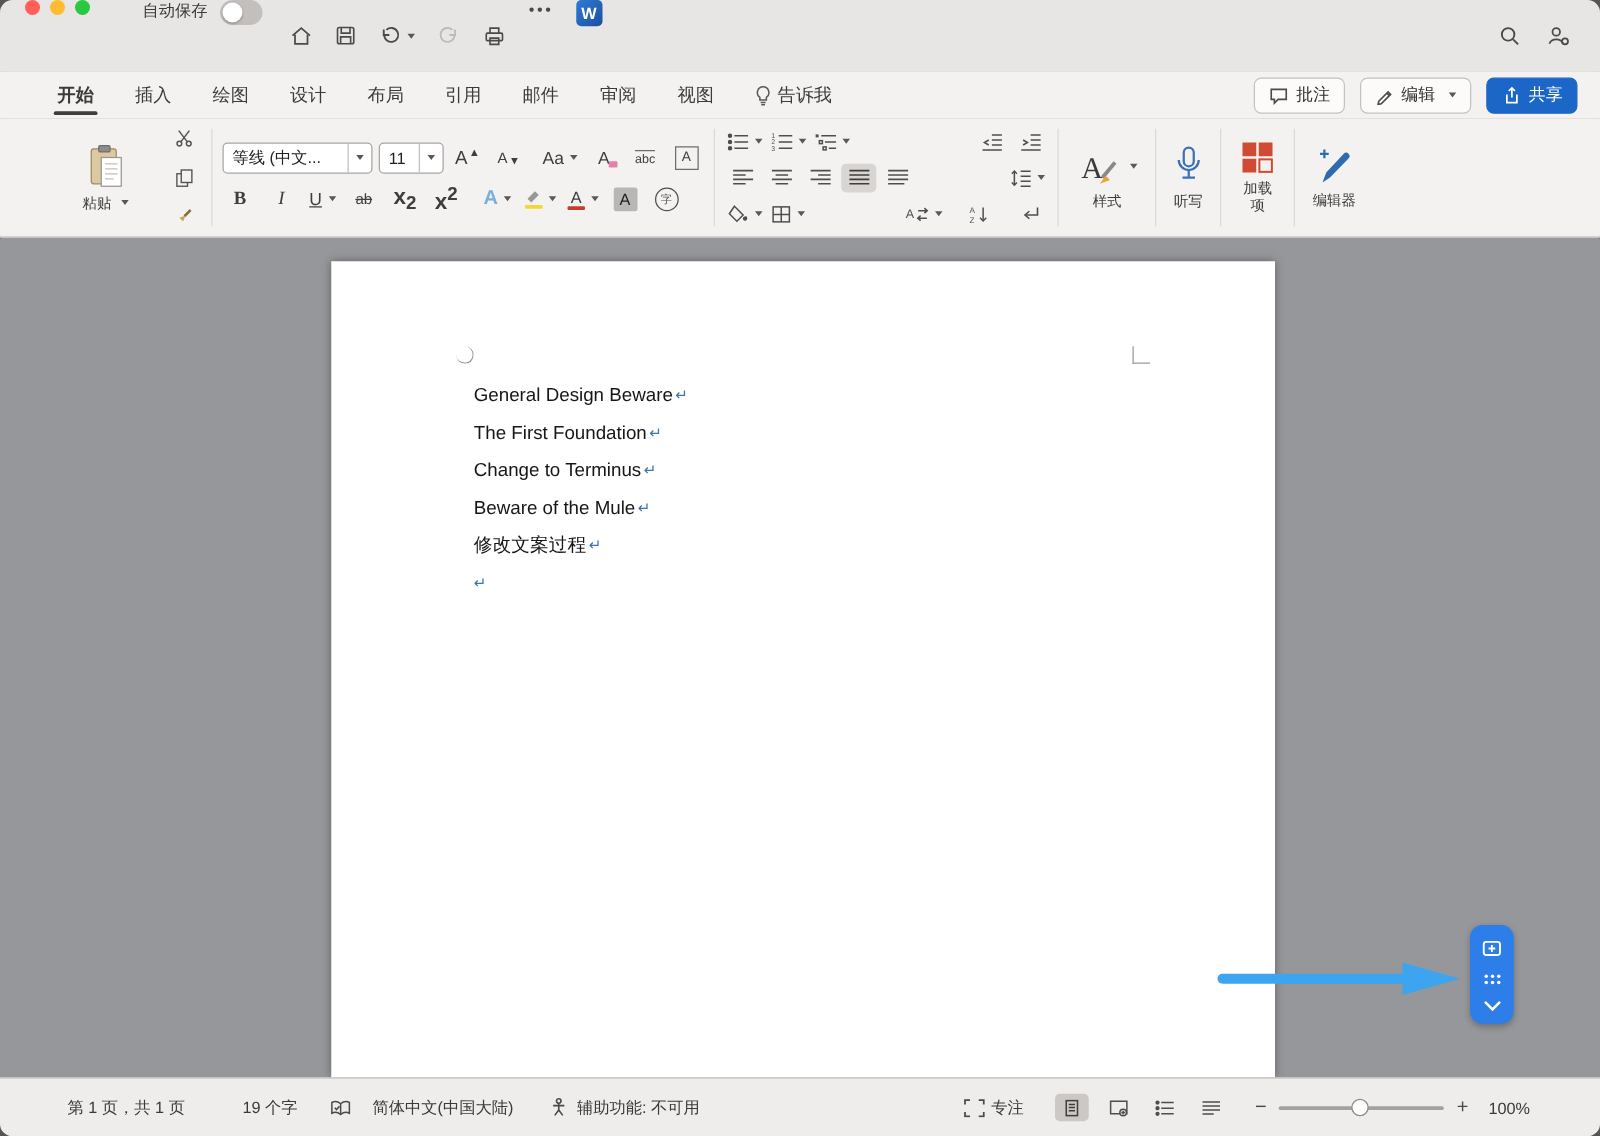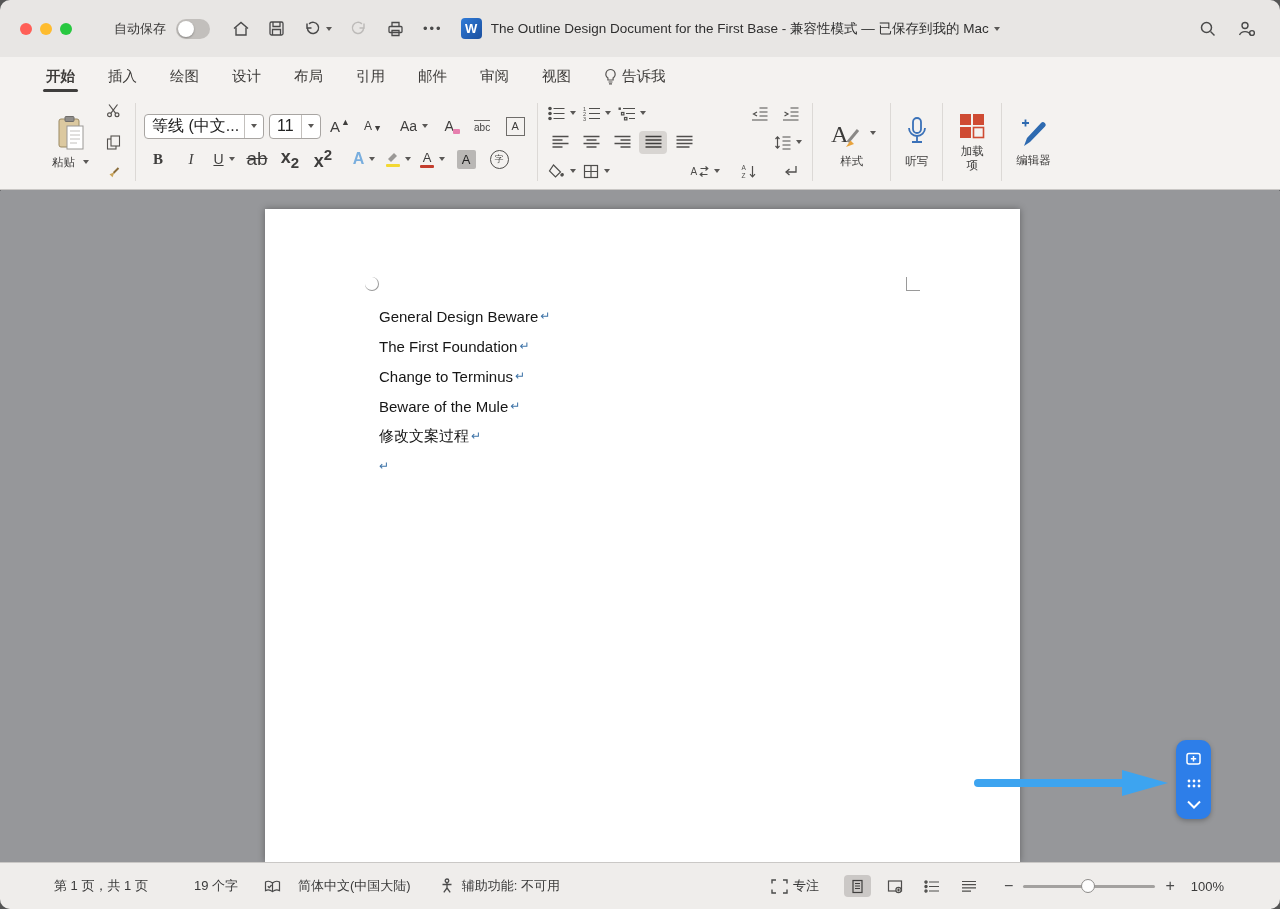--- a/index.html
+++ b/index.html
@@ -1,21 +1,21 @@
 <!DOCTYPE html>
 <html><head>
 <meta charset="utf-8">
 <style>
   html,body{margin:0;padding:0;background:#555;}
   .window{position:relative;width:1280px;height:909px;border-radius:10px;overflow:hidden;
     background:#96979a;font-family:"Liberation Sans",sans-serif;
     box-shadow:inset 0 0 0 1px rgba(0,0,0,.28);}
   
   .titlebar{position:absolute;top:0;left:0;right:0;height:57px;background:#e8e6e4;
-    display:flex;align-items:center;}
+    display:flex;}
   .tl{width:12px;height:12px;border-radius:50%;margin-right:8px;}
   .tl.red{background:#ff5f57;} .tl.yel{background:#febc2e;} .tl.grn{background:#28c840;}
   .tlights{display:flex;margin-left:20px;margin-right:34px;}
   .autosave{font-size:13px;color:#3c3b3a;margin-right:10px;}
   .toggle{width:34px;height:20px;border-radius:10px;background:#c2bfbc;position:relative;margin-right:22px;}
   .toggle .knob{position:absolute;left:2px;top:2px;width:16px;height:16px;border-radius:50%;background:#fff;
     box-shadow:0 1px 2px rgba(0,0,0,.3);}
   .tb-ic{display:inline-flex;align-items:center;justify-content:center;margin-right:18px;}
   .ellipsis{font-size:13px;letter-spacing:2px;color:#4a4a4a;margin-right:18px;}
   .wlogo{width:21px;height:21px;border-radius:4px;background:linear-gradient(135deg,#2f7bd8,#1b4f9e);
@@ -35,33 +35,33 @@
   .btn{height:27px;border:1px solid #c4c1bf;background:#fcfbfa;border-radius:6px;display:flex;align-items:center;
     padding:0 11px;font-size:13.5px;color:#2f2e2d;gap:6px;}
   .btn.share{background:#1b66c7;border-color:#1b66c7;color:#fff;}
   
   .ribbon{position:absolute;top:95px;left:0;right:0;height:95px;background:#f4f2f0;border-bottom:1px solid #c9c7c5;
     display:flex;align-items:stretch;padding-left:46px;box-sizing:border-box;}
   .vdiv{width:1px;background:#dcd9d6;margin:8px 8px;}
   .rgroup{display:flex;flex-direction:column;justify-content:center;}
   .glabel{font-size:11.5px;color:#3c3b3a;text-align:center;margin-top:4px;display:flex;align-items:center;justify-content:center;gap:3px;}
   .bigbtn{display:flex;flex-direction:column;align-items:center;justify-content:center;padding:2px 6px;border-radius:5px;}
-  .paste-wrap{display:flex;align-items:center;gap:4px;}
+  .paste-wrap{display:flex;align-items:center;gap:24px;margin-left:14px;}
   .mini-col{display:flex;flex-direction:column;gap:9px;align-items:center;}
   .ibtn{min-width:24px;height:23px;display:inline-flex;align-items:center;justify-content:center;border-radius:4px;
     color:#3f3e3d;font-size:14px;padding:0 2px;}
   .combo{display:flex;align-items:center;background:#fff;border:1px solid #a8a5a2;border-radius:4px;height:25px;
-    padding:0 0 0 7px;font-size:16px;color:#222;box-sizing:border-box;}
+    padding:0 0 0 7px;font-size:13px;color:#222;box-sizing:border-box;}
   .combo .cz{border-left:1px solid #c3c0bd;margin-left:6px;padding:0 6px;height:100%;display:flex;align-items:center;}
   .frow{display:flex;align-items:center;gap:5px;}
   .fontgrp{gap:9px;}
   .bold-l{font-family:"Liberation Serif",serif;font-weight:700;font-size:15px;}
   .ital-l{font-family:"Liberation Serif",serif;font-style:italic;font-size:15px;}
   .und-l{text-decoration:underline;font-size:14px;}
-  .strike-l{text-decoration:line-through;font-size:19px;}
+  .strike-l{text-decoration:line-through;font-size:12px;}
   .subsup{font-size:18px;font-weight:bold;}
   .fx-a{color:#79aede;font-weight:700;font-size:16px;}
   .colstack{display:flex;flex-direction:column;align-items:center;line-height:1;}
   .colstack .bar{width:14px;height:3px;margin-top:1px;border-radius:1px;}
   .bar.red{background:#c43e2e;} .bar.yellow{background:#f3d833;}
   .shade-a{background:#b9b7b5;border-radius:2px;width:19px;height:19px;display:flex;align-items:center;justify-content:center;font-size:13px;color:#222;}
   .circ-ch{width:17px;height:17px;border:1.2px solid #4f4e4c;border-radius:50%;display:flex;align-items:center;justify-content:center;font-size:9px;color:#4f4e4c;}
   .clear-a{position:relative;font-size:14px;}
   .clear-a i{position:absolute;right:-6px;bottom:0;width:7px;height:5px;background:#e77fae;border-radius:1px;}
   .box-a{border:1px solid #6f6d6a;width:17px;height:17px;display:flex;align-items:center;justify-content:center;font-size:11px;}
@@ -143,24 +143,20 @@
     </span>
     <span class="tb-ic">
       <svg width="19" height="18" viewBox="0 0 19 18" fill="none" stroke="#4a4a4a" stroke-width="1.3">
           <path d="M6 6.5 V2.5 h7 v4"></path>
           <rect x="3" y="6.5" width="13" height="6" rx="1"></rect>
           <path d="M6 10.5 h7 v5 h-7 z"></path>
         </svg>
     </span>
     <span class="ellipsis">•••</span>
     <span class="wlogo">W</span>
-    <span class="doc-title">
-      <span>The Outline Design Document for the First Base - 兼容性模式 — 已保存到我的 Mac</span>
-      <i class="chev"></i>
-    </span>
     <span class="tb-right">
       <span class="tb-ic" style="margin:0">
         <svg width="18" height="18" viewBox="0 0 18 18" fill="none" stroke="#4a4a4a" stroke-width="1.5">
             <circle cx="7.5" cy="7.5" r="5"></circle>
             <path d="M11.5 11.5 L15.5 15.5"></path>
           </svg>
       </span>
       <span class="tb-ic" style="margin:0">
         <svg width="19" height="18" viewBox="0 0 19 18" fill="none" stroke="#4a4a4a" stroke-width="1.4">
             <circle cx="8" cy="5.5" r="3"></circle>
@@ -201,20 +197,44 @@
           <span>视图</span>
         </span>
       <span class="tab">
         <span class="bulb">
           <svg width="13" height="17" viewBox="0 0 13 17" fill="none" stroke="#5a5856" stroke-width="1.2">
               <path d="M6.5 1.5 a4.6 4.6 0 0 1 2.6 8.4 v2.1 h-5.2 v-2.1 a4.6 4.6 0 0 1 2.6-8.4z"></path>
               <path d="M4.5 14 h4 M5 15.8 h3"></path>
             </svg>
         </span>
         <span>告诉我</span>
+      </span>
+    </div>
+    <div class="tab-actions">
+      <span class="btn">
+        <svg width="16" height="15" viewBox="0 0 16 15" fill="none" stroke="#4a4a4a" stroke-width="1.3">
+            <path d="M2 2.5 h12 v8 h-6.5 l-3 3 v-3 H2 z"></path>
+          </svg>
+        <span>批注</span>
+      </span>
+      <span class="btn">
+        <svg width="15" height="15" viewBox="0 0 15 15" fill="none" stroke="#4a4a4a" stroke-width="1.3">
+            <path d="M3 12 L10.5 4.5 L12.5 6.5 L5 14 L2.5 14.5 z"></path>
+            <path d="M9.5 5.5 l2 2"></path>
+          </svg>
+        <span>编辑</span>
+        <i class="chev"></i>
+      </span>
+      <span class="btn share">
+        <svg width="16" height="16" viewBox="0 0 16 16" fill="none" stroke="#ffffff" stroke-width="1.4">
+            <path d="M4.5 7.5 v6.5 h8 V7.5"></path>
+            <path d="M8.5 10 V2.5"></path>
+            <path d="M6 4.8 L8.5 2.3 L11 4.8"></path>
+          </svg>
+        <span>共享</span>
       </span>
     </div>
   </div>
 
   <div class="ribbon">
 
     <div class="rgroup">
       <div class="paste-wrap">
         <div class="bigbtn">
           <svg width="30" height="36" viewBox="0 0 30 36">

